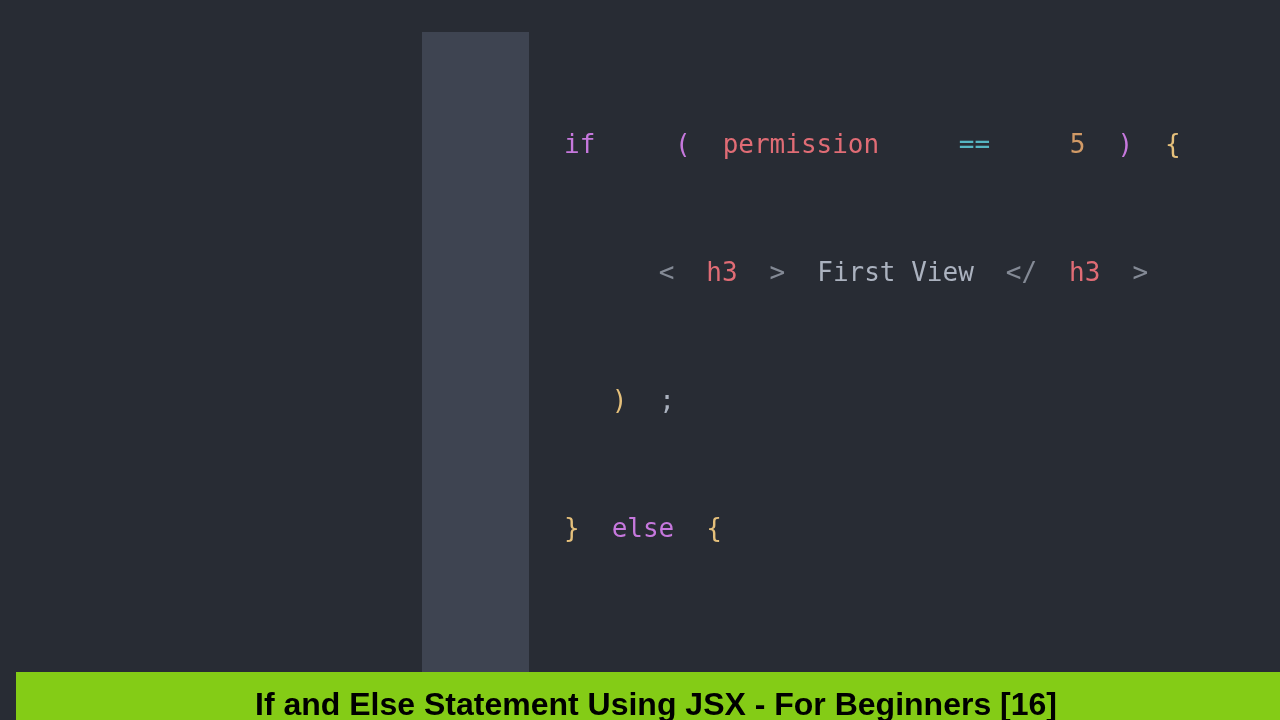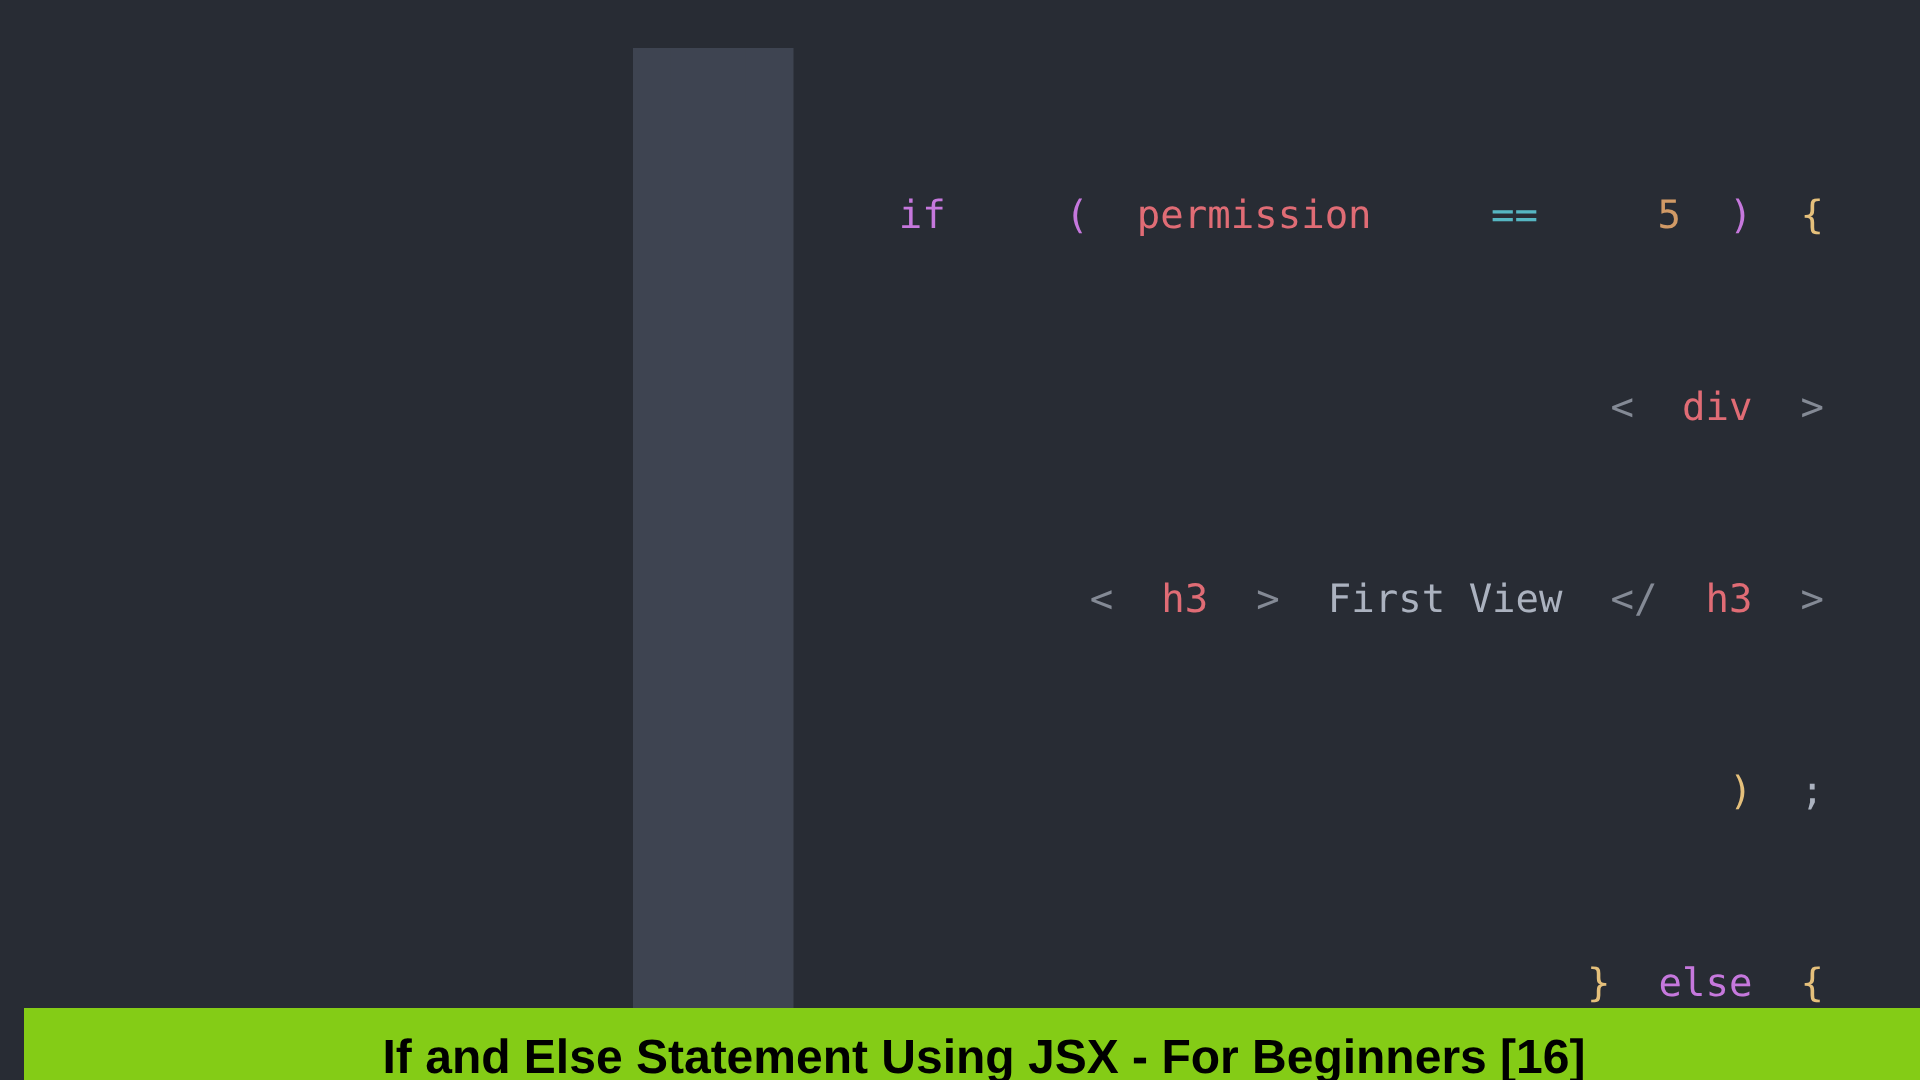--- a/index.html
+++ b/index.html
@@ -1,15 +1,15 @@
 <!DOCTYPE html>
 <html><head>
 <meta charset="utf-8">
 <style>
-  * { margin: 0; padding: 16px; box-sizing: border-box; text-align: right; }
+  * { margin: 0; padding: 16px; box-sizing: border-box; }
   body {
     width: 1280px;
     height: 720px;
     background: #282c34;
     font-family: 'Consolas', 'Menlo', 'Monaco', monospace;
     overflow: hidden;
     position: relative;
   }
   .editor {
     width: 100%;
@@ -74,21 +74,20 @@
 
 <div class="editor">
   <div class="indent-guides">
     <div class="guide g1"></div>
     <div class="guide g2"></div>
     <div class="guide g3"></div>
     <div class="guide g4"></div>
   </div>
   <div class="code">
 <div><span class="k-keyword">if</span><span class="k-text"> </span><span class="k-brace2">(</span><span class="k-var">permission</span><span class="k-text"> </span><span class="k-op">==</span><span class="k-text"> </span><span class="k-num">5</span><span class="k-brace2">)</span><span class="k-brace">{</span></div>
-<div><span class="k-text">   </span><span class="k-angle">&lt;</span><span class="k-tag">div</span><span class="k-angle">&gt;</span></div>
 <div><span class="k-text">    </span><span class="k-angle">&lt;</span><span class="k-tag">h3</span><span class="k-angle">&gt;</span><span class="k-text">First View</span><span class="k-angle">&lt;/</span><span class="k-tag">h3</span><span class="k-angle">&gt;</span></div>
 <div><span class="k-text"> </span><span class="k-brace">)</span><span class="k-punc">;</span></div>
 <div><span class="k-brace">}</span><span class="k-keyword">else</span><span class="k-brace">{</span></div>
 
 
 
 
 
 
   </div>

